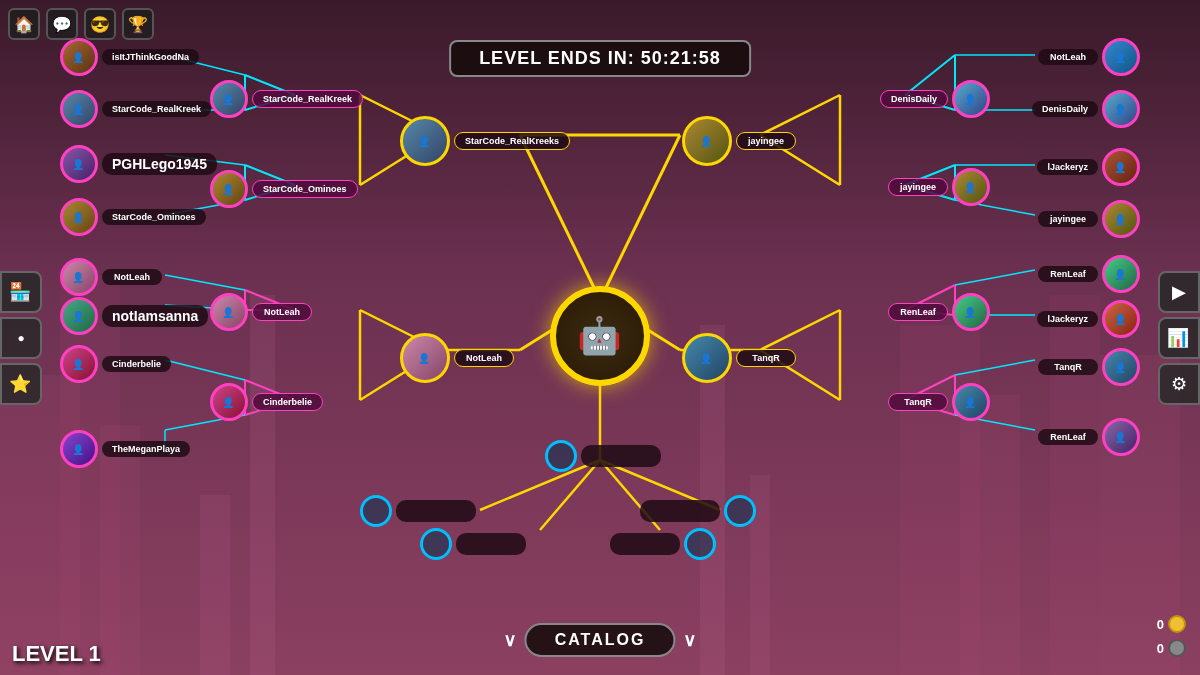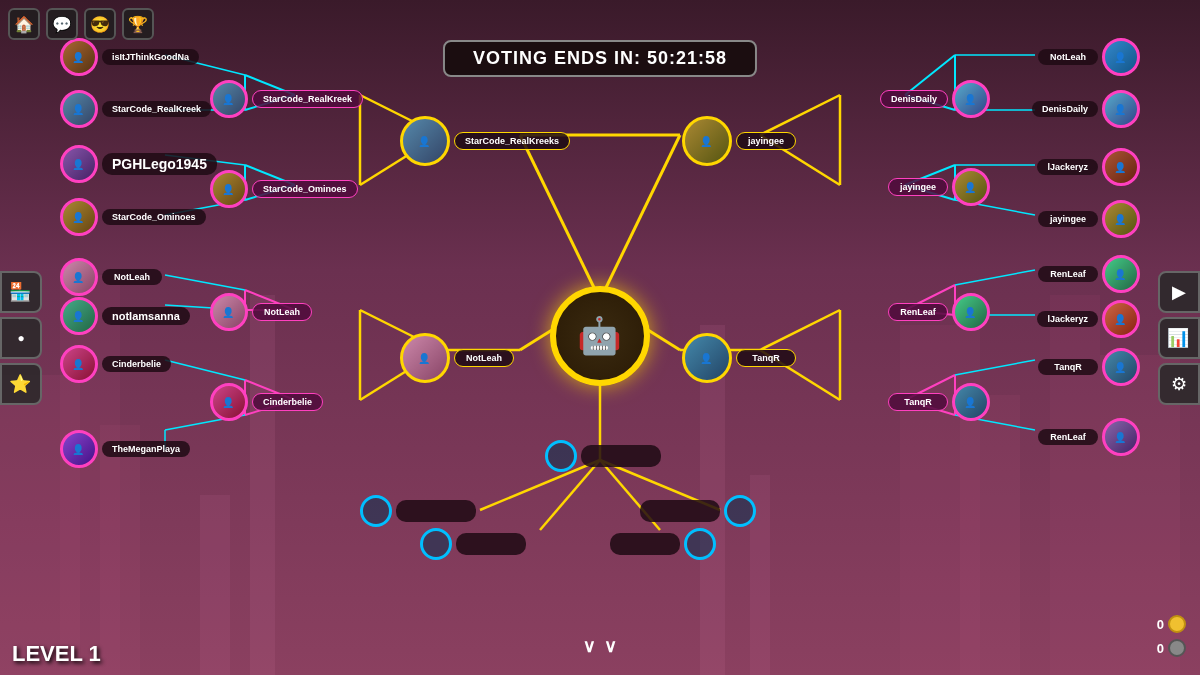--- a/index.html
+++ b/index.html
@@ -305,21 +305,21 @@
 </div>
 
 <div class="toolbar">
   <div class="toolbar-btn">🏠</div>
   <div class="toolbar-btn">💬</div>
   <div class="toolbar-btn">😎</div>
   <div class="toolbar-btn">🏆</div>
 </div>
 
 <div class="voting-banner">
-  <span>VOTING ENDS IN: 50:21:58</span>
+  <span>LEVEL ENDS IN: 50:21:58</span>
 </div>
 
 <div class="left-panel">
   <div class="left-panel-btn">🏪</div>
   <div class="left-panel-btn" style="font-size:12px;">●</div>
   <div class="left-panel-btn">⭐</div>
 </div>
 
 <div class="right-panel">
   <div class="right-panel-btn">▶</div>
@@ -444,21 +444,21 @@
     <div class="player-label" style="font-size:9px;">StarCode_Ominoes</div>
   </div>
 
   <div class="player-node" style="left:60px;top:258px;">
     <div class="player-avatar pink-border" style="background:linear-gradient(135deg,#cc88aa,#884466)">👤</div>
     <div class="player-label" style="font-size:9px;">NotLeah</div>
   </div>
 
   <div class="player-node" style="left:60px;top:297px;">
     <div class="player-avatar pink-border" style="background:linear-gradient(135deg,#44aa88,#226644)">👤</div>
-    <div class="player-label" style="font-size:11px;">notIamsanna</div>
+    <div class="player-label" style="font-size:14px;">notIamsanna</div>
   </div>
 
   <div class="player-node" style="left:60px;top:345px;">
     <div class="player-avatar pink-border" style="background:linear-gradient(135deg,#cc4488,#881133)">👤</div>
     <div class="player-label" style="font-size:9px;">Cinderbelie</div>
   </div>
 
   <div class="player-node" style="left:60px;top:430px;">
     <div class="player-avatar pink-border" style="background:linear-gradient(135deg,#8844cc,#441188)">👤</div>
     <div class="player-label" style="font-size:9px;">TheMeganPlaya</div>
@@ -590,20 +590,23 @@
   </div>
 
 </div>
 
 <div class="level-indicator">
   <span>LEVEL 1</span>
 </div>
 
 <div class="catalog-bar">
   <span class="catalog-arrow">∨</span>
+  <div class="catalog-btn">
+    <span>CATALOG</span>
+  </div>
   <span class="catalog-arrow">∨</span>
 </div>
 
 <div class="bottom-right">
   <div class="coin-row">
     <span>0</span>
     <div class="coin-circle"></div>
   </div>
   <div class="coin-row">
     <span>0</span>

